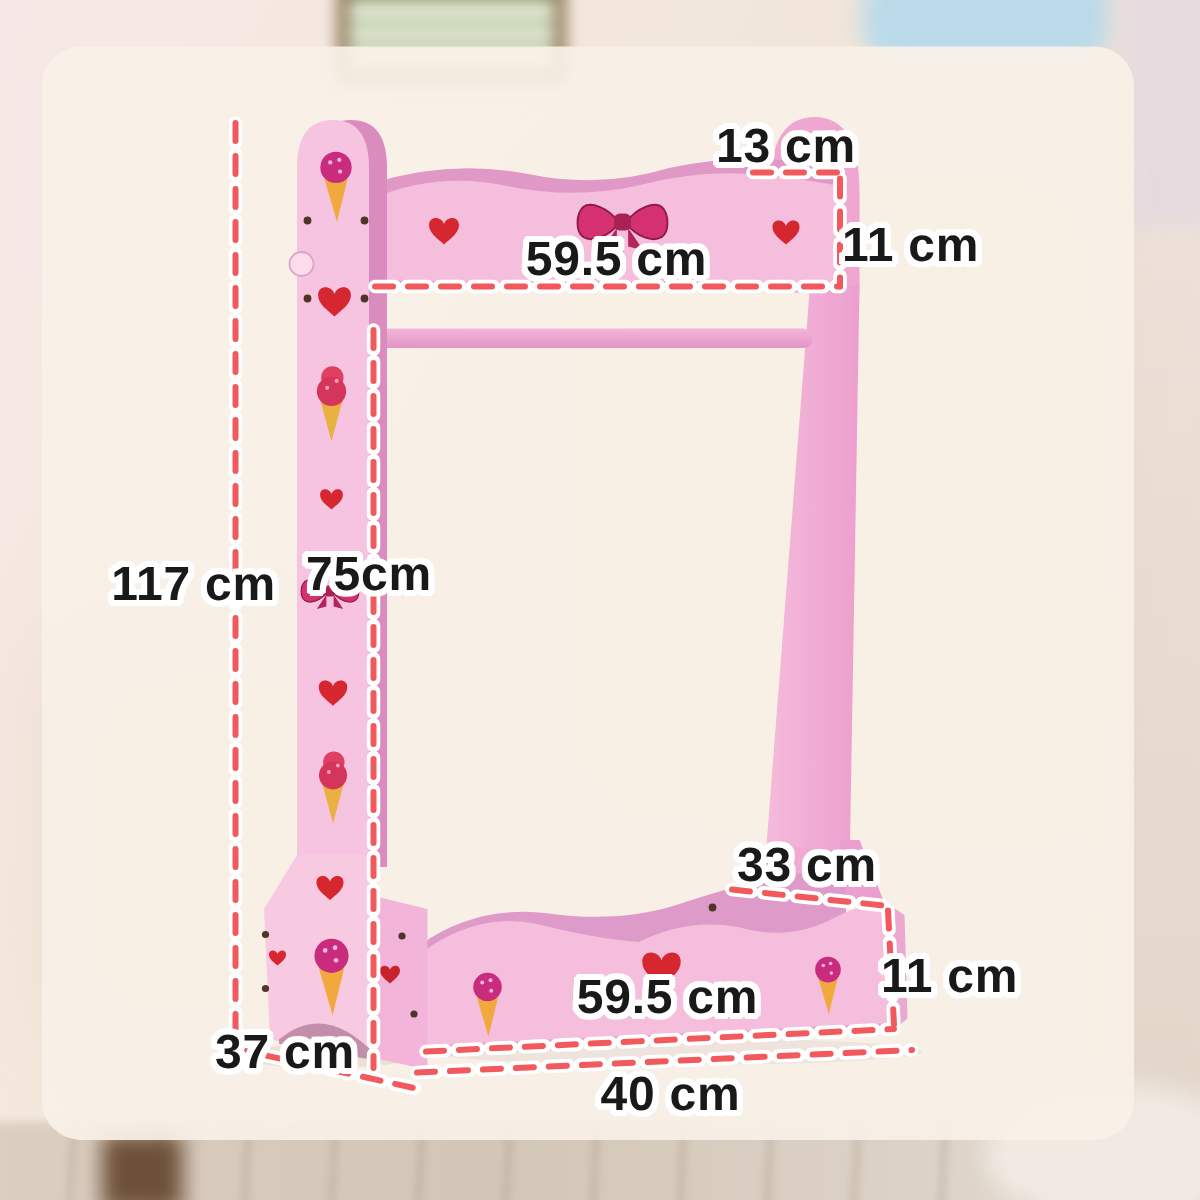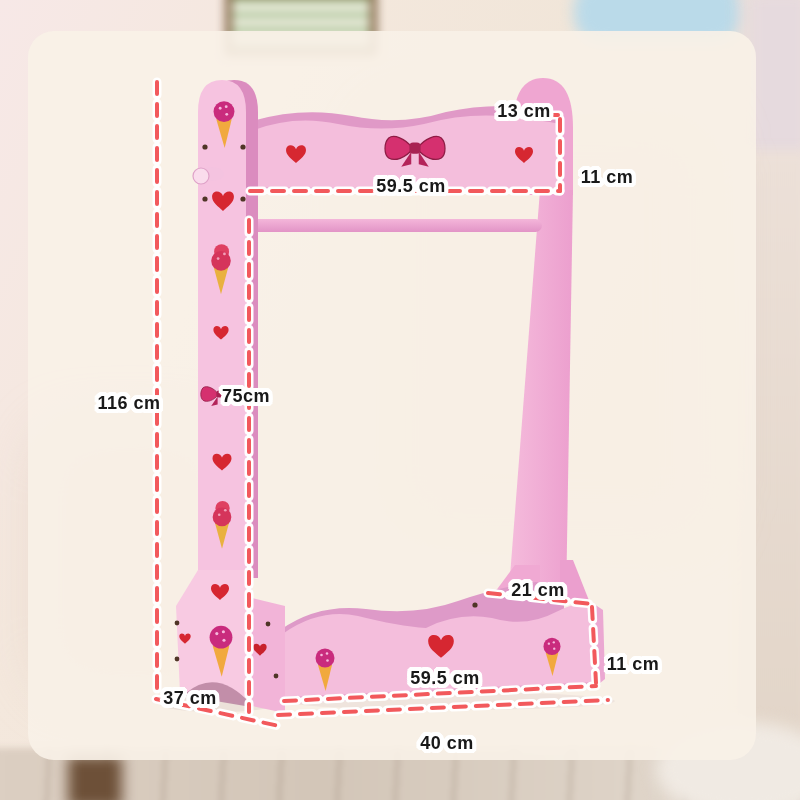--- a/index.html
+++ b/index.html
@@ -20,25 +20,25 @@
       linear-gradient(90deg,#dccfc2 0%,#d3c6b8 40%,#ddd2c6 75%,#e6ddd2 100%);}
   #bg-leg{left:68px;top:756px;width:54px;height:52px;background:#6d5038;filter:blur(7px);}
   #bg-table{left:656px;top:722px;width:176px;height:95px;background:#f0eae3;border-radius:50%;filter:blur(8px);}
   #card{left:28px;top:31px;width:728px;height:729px;border-radius:26px;
         background:rgba(249,241,231,.92);}
   #rack-svg{position:absolute;left:0;top:0;}
   .dash-casing path{stroke:#ffffff;stroke-width:9;fill:none;stroke-dasharray:14 8;stroke-dashoffset:1;stroke-linecap:round;}
   .dash-line path{stroke:#f2595c;stroke-width:4;fill:none;stroke-dasharray:12 10;stroke-linecap:round;}
   #labels{position:absolute;inset:0;}
   .dim{position:absolute;transform:translate(-50%,-50%);white-space:nowrap;
-       font-weight:800;font-size:18px;line-height:1;letter-spacing:.5px;color:#191919;
+       font-weight:800;font-size:32px;line-height:1;letter-spacing:.5px;color:#191919;
        text-shadow:4px 0 0 #fff,-4px 0 0 #fff,0 4px 0 #fff,0 -4px 0 #fff,
                    3px 3px 0 #fff,-3px 3px 0 #fff,3px -3px 0 #fff,-3px -3px 0 #fff,
                    4px 2px 0 #fff,4px -2px 0 #fff,-4px 2px 0 #fff,-4px -2px 0 #fff,
-                   2px 4px 0 #fff,-2px 4px 0 #fff,2px -4px 0 #fff,-2px -4px 0 #fff;margin-top:14px;}
+                   2px 4px 0 #fff,-2px 4px 0 #fff,2px -4px 0 #fff,-2px -4px 0 #fff;}
 </style>
 </head>
 <body>
 
 <div id="screen">
 
   <div class="bg" id="bg-base"></div>
   <div class="bg" id="bg-art">
     <div id="bg-art-inner"></div>
   </div>
@@ -175,22 +175,22 @@
       <path d="M284,701 L596,686"></path>
       <path d="M278,715 L608,700"></path>
       <path d="M156,699 L279,726"></path>
     </g>
   </svg>
 
   <div id="labels">
     <div class="dim" style="left:524px;top:97px">13 cm</div>
     <div class="dim" style="left:607px;top:163px">11 cm</div>
     <div class="dim" style="left:411px;top:172px">59.5 cm</div>
-    <div class="dim" style="left:129px;top:389px">116 cm</div>
+    <div class="dim" style="left:129px;top:389px">117 cm</div>
     <div class="dim" style="left:246px;top:382px">75cm</div>
-    <div class="dim" style="left:538px;top:576px">21 cm</div>
+    <div class="dim" style="left:538px;top:576px">33 cm</div>
     <div class="dim" style="left:633px;top:650px">11 cm</div>
     <div class="dim" style="left:445px;top:664px">59.5 cm</div>
-    <div class="dim" style="left:190px;top:684px">37 cm</div>
+    <div class="dim" style="left:190px;top:701px">37 cm</div>
     <div class="dim" style="left:447px;top:729px">40 cm</div>
   </div>
 
 </div>
 
 </body></html>

